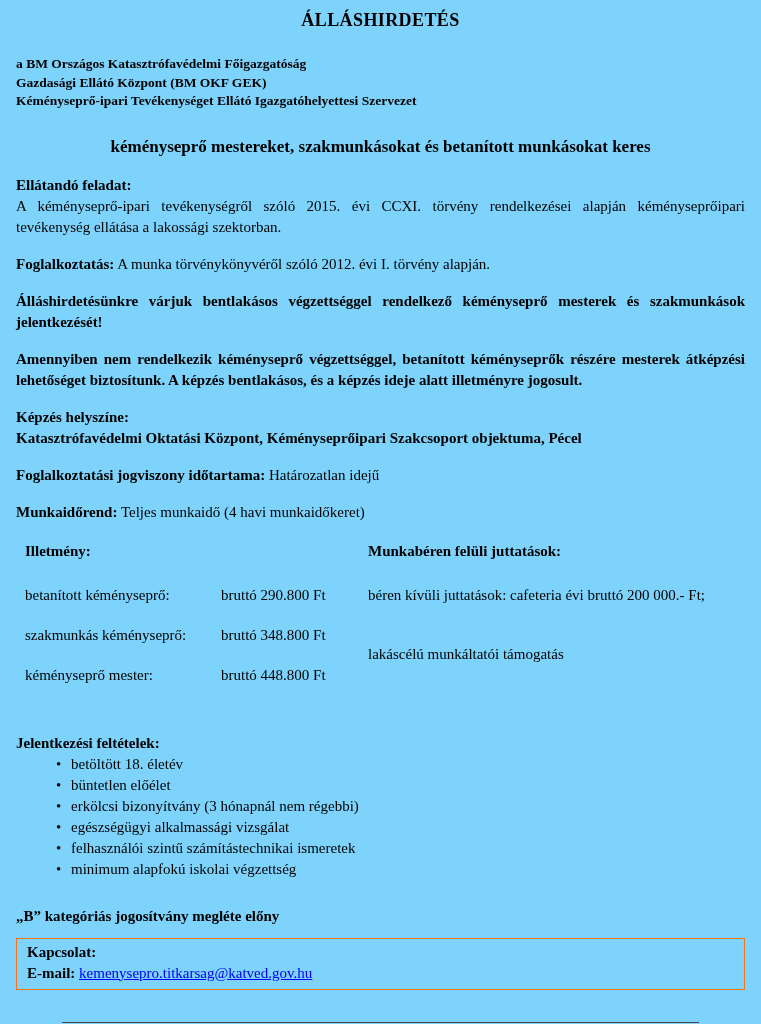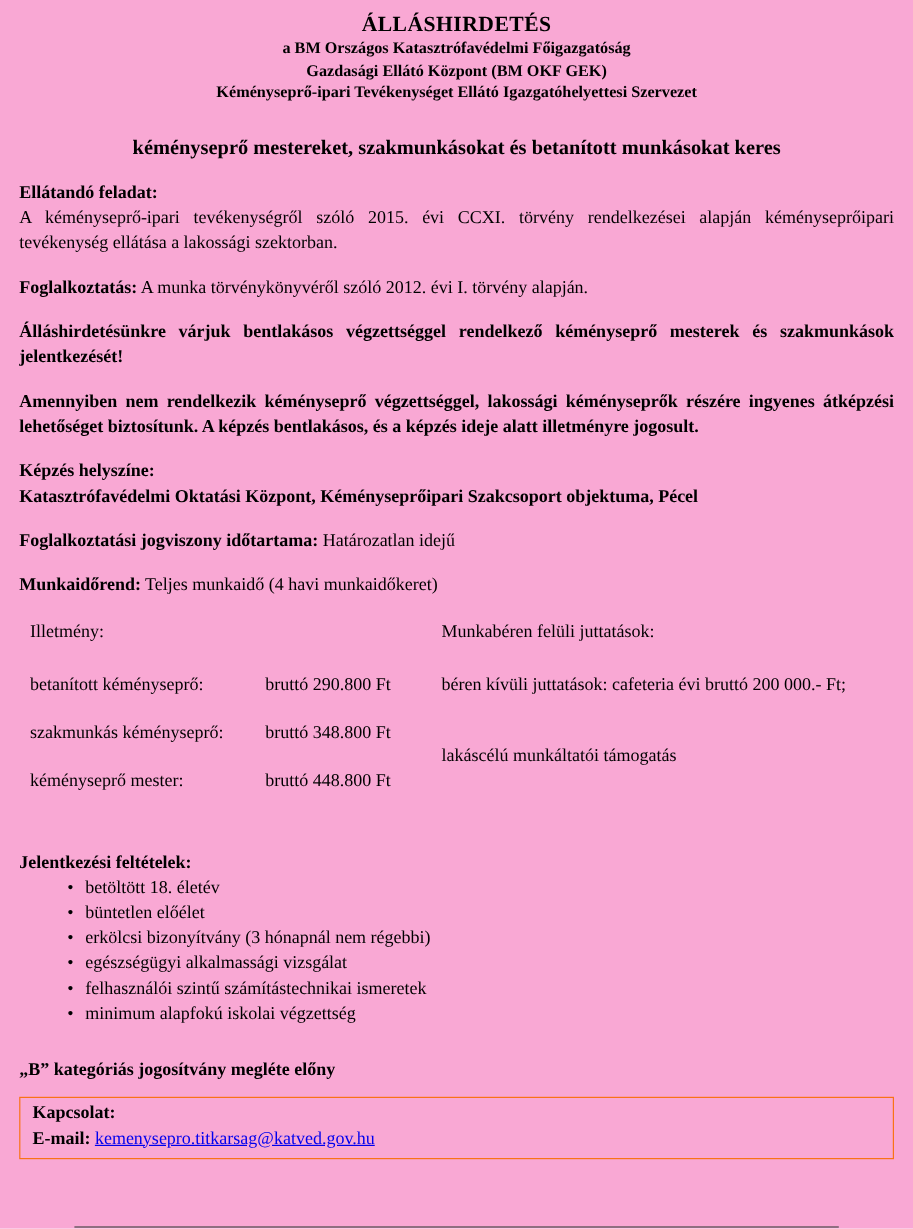--- a/index.html
+++ b/index.html
@@ -2,35 +2,36 @@
 <html><head>
 <meta charset="utf-8">
 <style>
   html, body { margin: 0; padding: 0; background: #ffffff; }
   .page {
     position: relative;
     width: 761px;
     height: 1024px;
     box-sizing: border-box;
     padding: 6px 16px 0 16px;
-    background: #f9a8d4;
+    background: #7dd3fc;
     color: #000000;
     font-family: "Liberation Serif", "DejaVu Serif", serif;
     font-size: 15px;
     overflow: hidden;
   }
   .title {
     margin: 4px 0 0 0;
     text-align: center;
     font-size: 18px;
     font-weight: bold;
     letter-spacing: 0.4px;
   }
   .org {
-    text-align: center;
+    margin-top: 24px;
+    text-align: left;
     font-weight: bold;
     font-size: 13.5px;
     line-height: 18.5px;
   }
   .headline {
     margin: 24px auto 0 auto;
     text-align: center;
     font-size: 17px;
     font-weight: bold;
     line-height: 24px;
@@ -44,21 +45,21 @@
   .para.bold { font-weight: bold; }
   .block-label { display: block; font-weight: bold; }
   .inline-label { font-weight: bold; }
   .columns {
     display: flex;
     margin-top: 18px;
     line-height: 21px;
   }
   .col-left { width: 352px; box-sizing: border-box; padding-left: 9px; }
   .col-right { flex: 1; }
-  .col-header { font-weight: normal; }
+  .col-header { font-weight: bold; }
   .salary-rows { margin-top: 23px; }
   .salary-row { display: flex; margin-bottom: 19px; }
   .salary-role { width: 196px; }
   .benefit-items { margin-top: 23px; }
   .benefit-item { text-align: justify; }
   .benefit-item + .benefit-item { margin-top: 38px; }
   .req-block { margin-top: 28px; line-height: 21px; }
   .req-list { margin: 0 0 0 40px; padding: 0; list-style: none; }
   .req-list li { display: flex; line-height: 21px; }
   .bullet { display: inline-block; width: 15px; flex: 0 0 15px; }
@@ -103,21 +104,21 @@
     <span>A kéményseprő-ipari tevékenységről szóló 2015. évi CCXI. törvény rendelkezései alapján kéményseprőipari tevékenység ellátása a lakossági szektorban.</span>
   </p>
 
   <p class="para">
     <b class="inline-label">Foglalkoztatás:</b>
     <span>A munka törvénykönyvéről szóló 2012. évi I. törvény alapján.</span>
   </p>
 
   <p class="para bold">Álláshirdetésünkre várjuk bentlakásos végzettséggel rendelkező kéményseprő mesterek és szakmunkások jelentkezését!</p>
 
-  <p class="para bold">Amennyiben nem rendelkezik kéményseprő végzettséggel, lakossági kéményseprők részére ingyenes átképzési lehetőséget biztosítunk. A képzés bentlakásos, és a képzés ideje alatt illetményre jogosult.</p>
+  <p class="para bold">Amennyiben nem rendelkezik kéményseprő végzettséggel, betanított kéményseprők részére mesterek átképzési lehetőséget biztosítunk. A képzés bentlakásos, és a képzés ideje alatt illetményre jogosult.</p>
 
   <p class="para">
     <b class="block-label">Képzés helyszíne:</b>
     <b>Katasztrófavédelmi Oktatási Központ, Kéményseprőipari Szakcsoport objektuma, Pécel</b>
   </p>
 
   <p class="para">
     <b class="inline-label">Foglalkoztatási jogviszony időtartama:</b>
     <span>Határozatlan idejű</span>
   </p>

